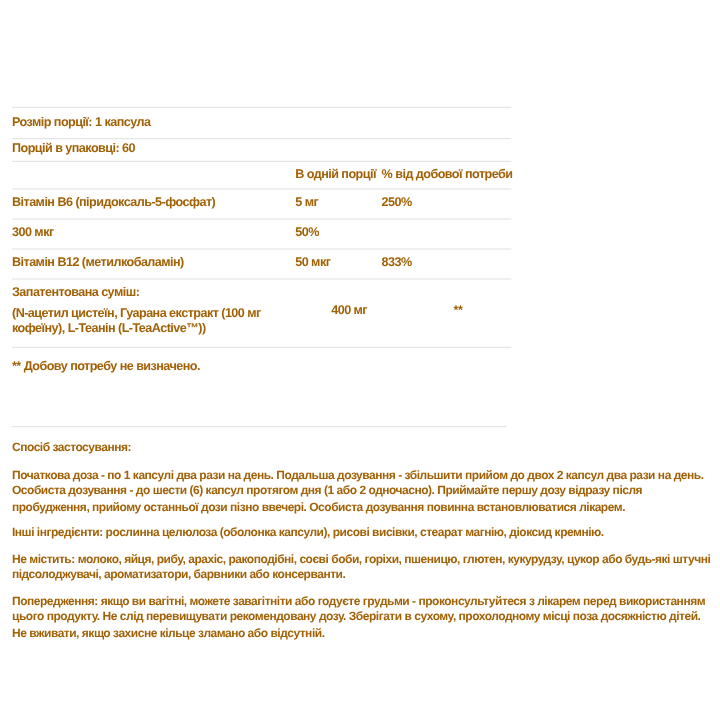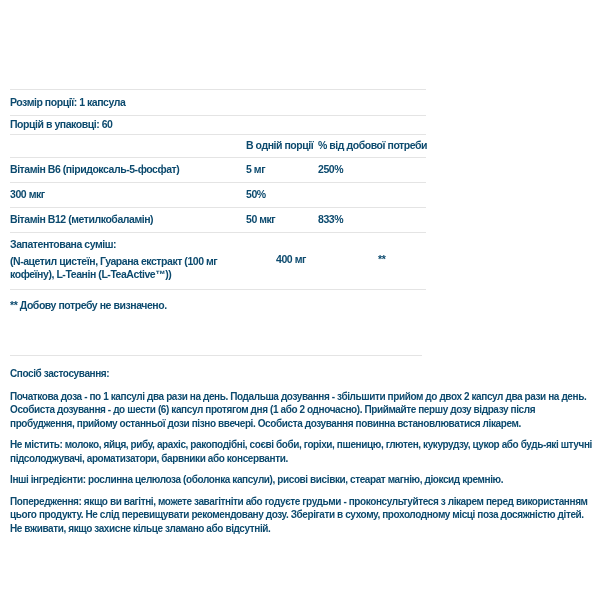--- a/index.html
+++ b/index.html
@@ -1,19 +1,19 @@
 <!DOCTYPE html>
 <html><head>
 <meta charset="utf-8">
 <style>
   html,body{margin:0;padding:0;background:#fff;}
   .page{
     width:600px;height:600px;background:#ffffff;overflow:hidden;
     font-family:"Liberation Sans","DejaVu Sans",sans-serif;
-    color:#0c4a6e;font-weight:700;box-sizing:border-box;
+    color:#a16207;font-weight:700;box-sizing:border-box;
     padding:89px 0 0 10px;
   }
   
   .facts{width:416px;border-top:1px solid #e4e4e4;}
   .frow{
     display:grid;grid-template-columns:236px 72px auto;
     border-bottom:1px solid #e4e4e4;
     font-size:10.5px;letter-spacing:-0.45px;line-height:13px;
   }
   .frow > div{padding-right:6px;}
@@ -89,18 +89,18 @@
 
   </section>
 
   <div class="footnote">** Добову потребу не визначено.</div>
 
   <div class="section-divider"></div>
 
   <div class="directions">
     <div class="para heading">Спосіб застосування:</div>
     <p class="para">Початкова доза - по 1 капсулі два рази на день. Подальша дозування - збільшити прийом до двох 2 капсул два рази на день. Особиста дозування - до шести (6) капсул протягом дня (1 або 2 одночасно). Приймайте першу дозу відразу після пробудження, прийому останньої дози пізно ввечері. Особиста дозування повинна встановлюватися лікарем.</p>
+    <p class="para">Інші інгредієнти: рослинна целюлоза (оболонка капсули), рисові висівки, стеарат магнію, діоксид кремнію.</p>
     <p class="para">Не містить: молоко, яйця, рибу, арахіс, ракоподібні, соєві боби, горіхи, пшеницю, глютен, кукурудзу, цукор або будь-які штучні підсолоджувачі, ароматизатори, барвники або консерванти.</p>
-    <p class="para">Інші інгредієнти: рослинна целюлоза (оболонка капсули), рисові висівки, стеарат магнію, діоксид кремнію.</p>
     <p class="para">Попередження: якщо ви вагітні, можете завагітніти або годуєте грудьми - проконсультуйтеся з лікарем перед використанням цього продукту. Не слід перевищувати рекомендовану дозу. Зберігати в сухому, прохолодному місці поза досяжністю дітей. Не вживати, якщо захисне кільце зламано або відсутній.</p>
   </div>
 
 </div>
 
 </body></html>

